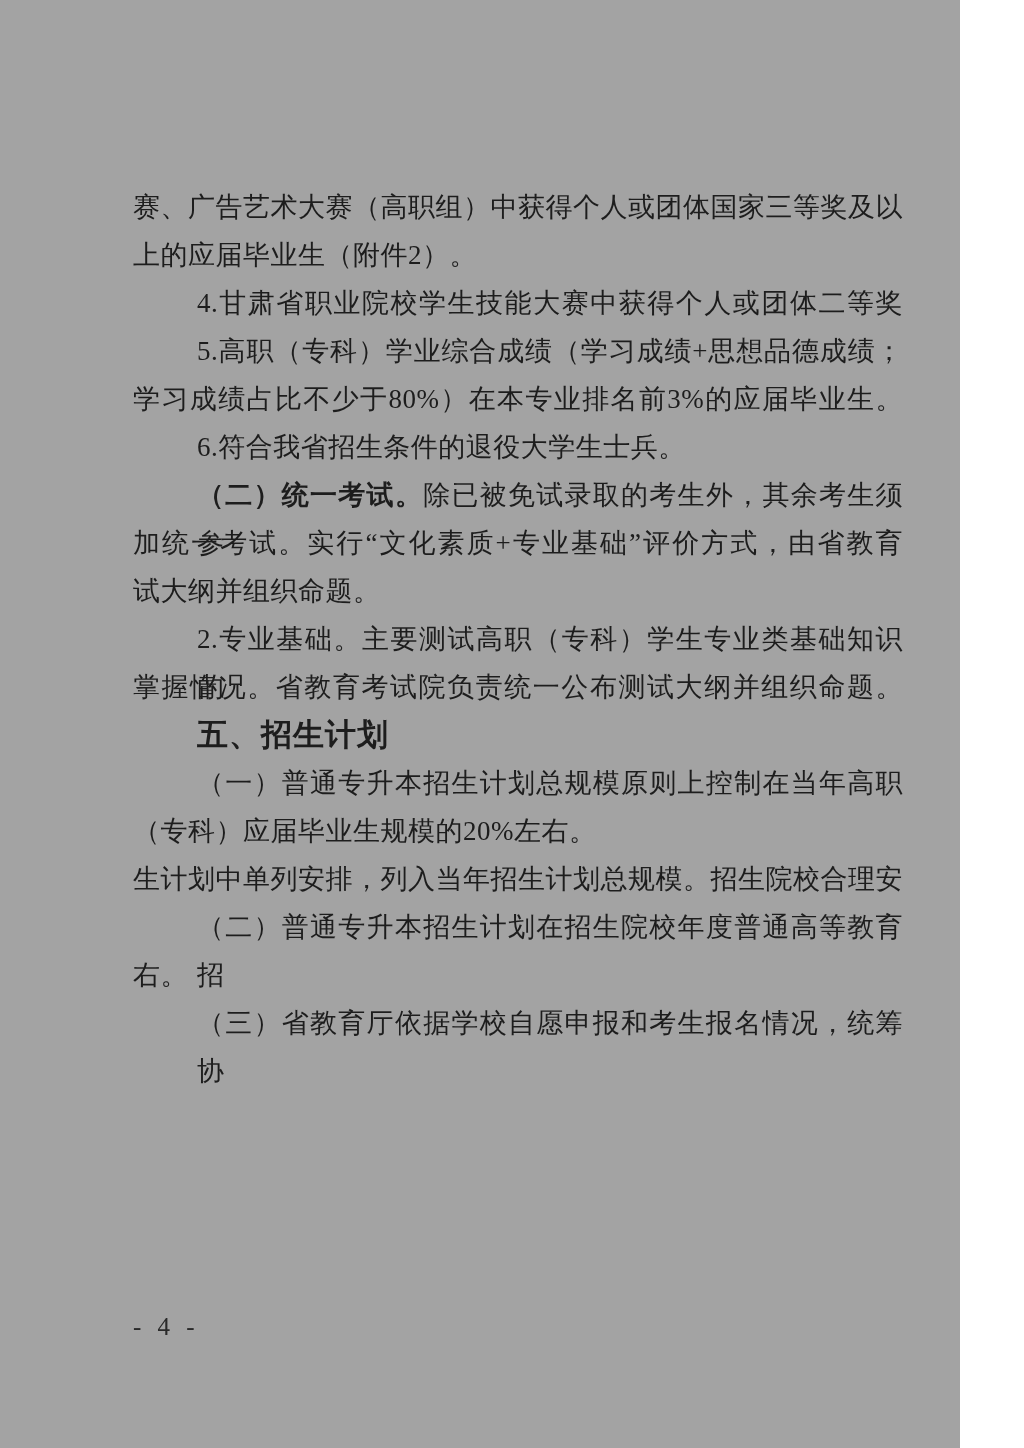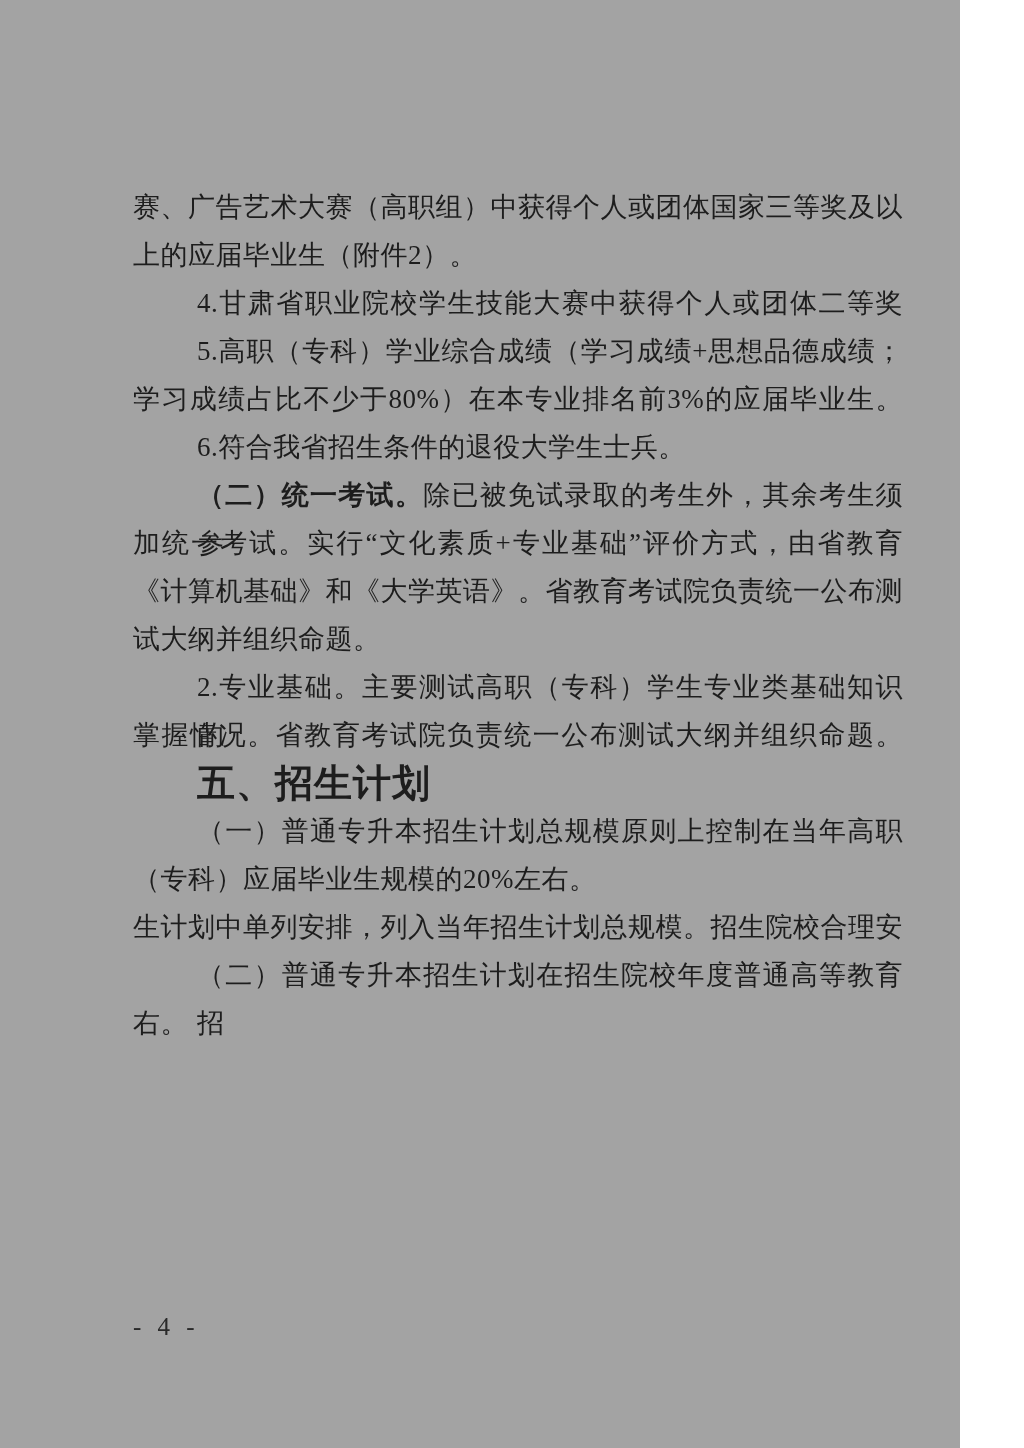--- a/index.html
+++ b/index.html
@@ -27,21 +27,21 @@
   }
   .just {
     white-space: normal;
     text-align: justify;
     text-align-last: justify;
   }
   .indent { padding-left: 64px; }
   .heading {
     font-family: "Liberation Sans", "DejaVu Sans", sans-serif;
     font-weight: bold;
-    font-size: 38px;
+    font-size: 31px;
     letter-spacing: 1px;
   }
   .lead { font-weight: bold; }
   .footer {
     position: absolute;
     left: 133px;
     top: 1303px;
     height: 48px;
     line-height: 48px;
     font-size: 25px;
@@ -55,25 +55,25 @@
 <div class="page">
   <div class="content">
     <div class="line just">赛、广告艺术大赛（高职组）中获得个人或团体国家三等奖及以</div>
     <div class="line">上的应届毕业生（附件2）。</div>
     <div class="line indent just">4.甘肃省职业院校学生技能大赛中获得个人或团体二等奖</div>
     <div class="line indent just">5.高职（专科）学业综合成绩（学习成绩+思想品德成绩；</div>
     <div class="line just">学习成绩占比不少于80%）在本专业排名前3%的应届毕业生。</div>
     <div class="line indent">6.符合我省招生条件的退役大学生士兵。</div>
     <div class="line indent just"><span class="lead">（二）统一考试。</span><span>除已被免试录取的考生外，其余考生须参</span></div>
     <div class="line just">加统一考试。实行“文化素质+专业基础”评价方式，由省教育</div>
-    <div class="line just">《计算机基础》和《大学英语》。省教育考试院负责统一公布测</div>
     <div class="line">试大纲并组织命题。</div>
     <div class="line indent just">2.专业基础。主要测试高职（专科）学生专业类基础知识的</div>
     <div class="line just">掌握情况。省教育考试院负责统一公布测试大纲并组织命题。</div>
     <div class="line indent heading">五、招生计划</div>
     <div class="line indent just">（一）普通专升本招生计划总规模原则上控制在当年高职</div>
     <div class="line">（专科）应届毕业生规模的20%左右。</div>
     <div class="line just">生计划中单列安排，列入当年招生计划总规模。招生院校合理安</div>
     <div class="line indent just">（二）普通专升本招生计划在招生院校年度普通高等教育招</div>
     <div class="line">右。</div>
+    <div class="line indent just">（三）省教育厅依据学校自愿申报和考生报名情况，统筹协</div>
   </div>
   <div class="footer">- 4 -</div>
 </div>
 
 </body></html>

